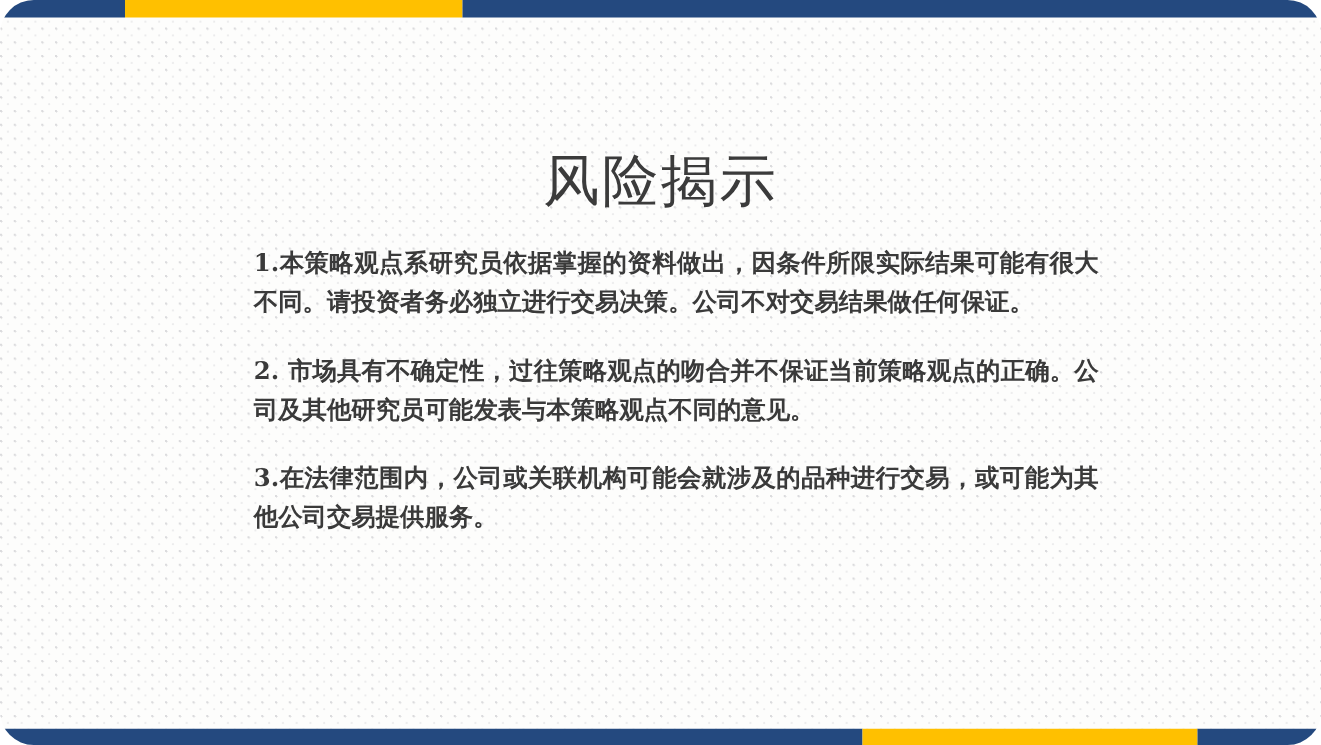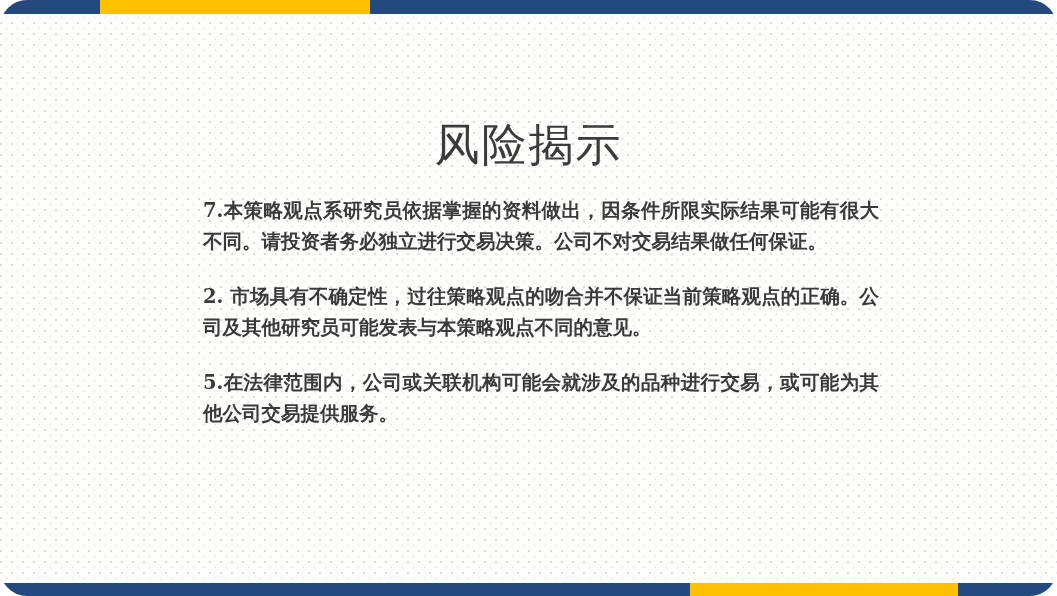--- a/index.html
+++ b/index.html
@@ -127,23 +127,23 @@
     <div class="seg-blue-a" style="background-color:#24497f"></div>
     <div class="seg-yellow" style="background-color:#ffc000"></div>
     <div class="seg-blue-b" style="background-color:#24497f"></div>
   </div>
 
   <div id="content">
 
     <div id="page-title">风险揭示</div>
 
     <div id="body-text">
-      <p class="para para-1">7.本策略观点系研究员依据掌握的资料做出，因条件所限实际结果可能有很大不同。请投资者务必独立进行交易决策。公司不对交易结果做任何保证。</p>
+      <p class="para para-1">1.本策略观点系研究员依据掌握的资料做出，因条件所限实际结果可能有很大不同。请投资者务必独立进行交易决策。公司不对交易结果做任何保证。</p>
       <p class="para para-2">2. 市场具有不确定性，过往策略观点的吻合并不保证当前策略观点的正确。公司及其他研究员可能发表与本策略观点不同的意见。</p>
-      <p class="para para-3">5.在法律范围内，公司或关联机构可能会就涉及的品种进行交易，或可能为其他公司交易提供服务。</p>
+      <p class="para para-3">3.在法律范围内，公司或关联机构可能会就涉及的品种进行交易，或可能为其他公司交易提供服务。</p>
     </div>
 
   </div>
 
   <div id="bottom-band">
     <div class="seg-blue-a" style="background-color:#24497f"></div>
     <div class="seg-yellow" style="background-color:#ffc000"></div>
     <div class="seg-blue-b" style="background-color:#24497f"></div>
   </div>
 

